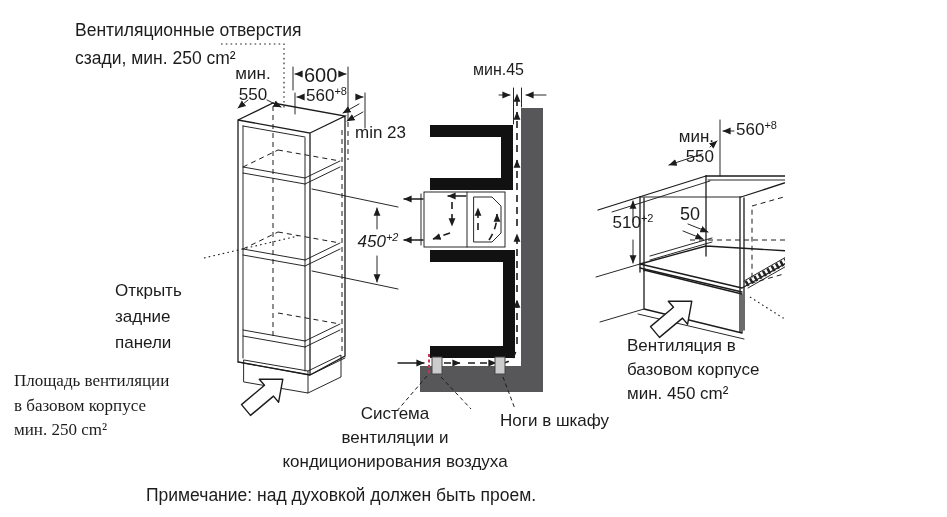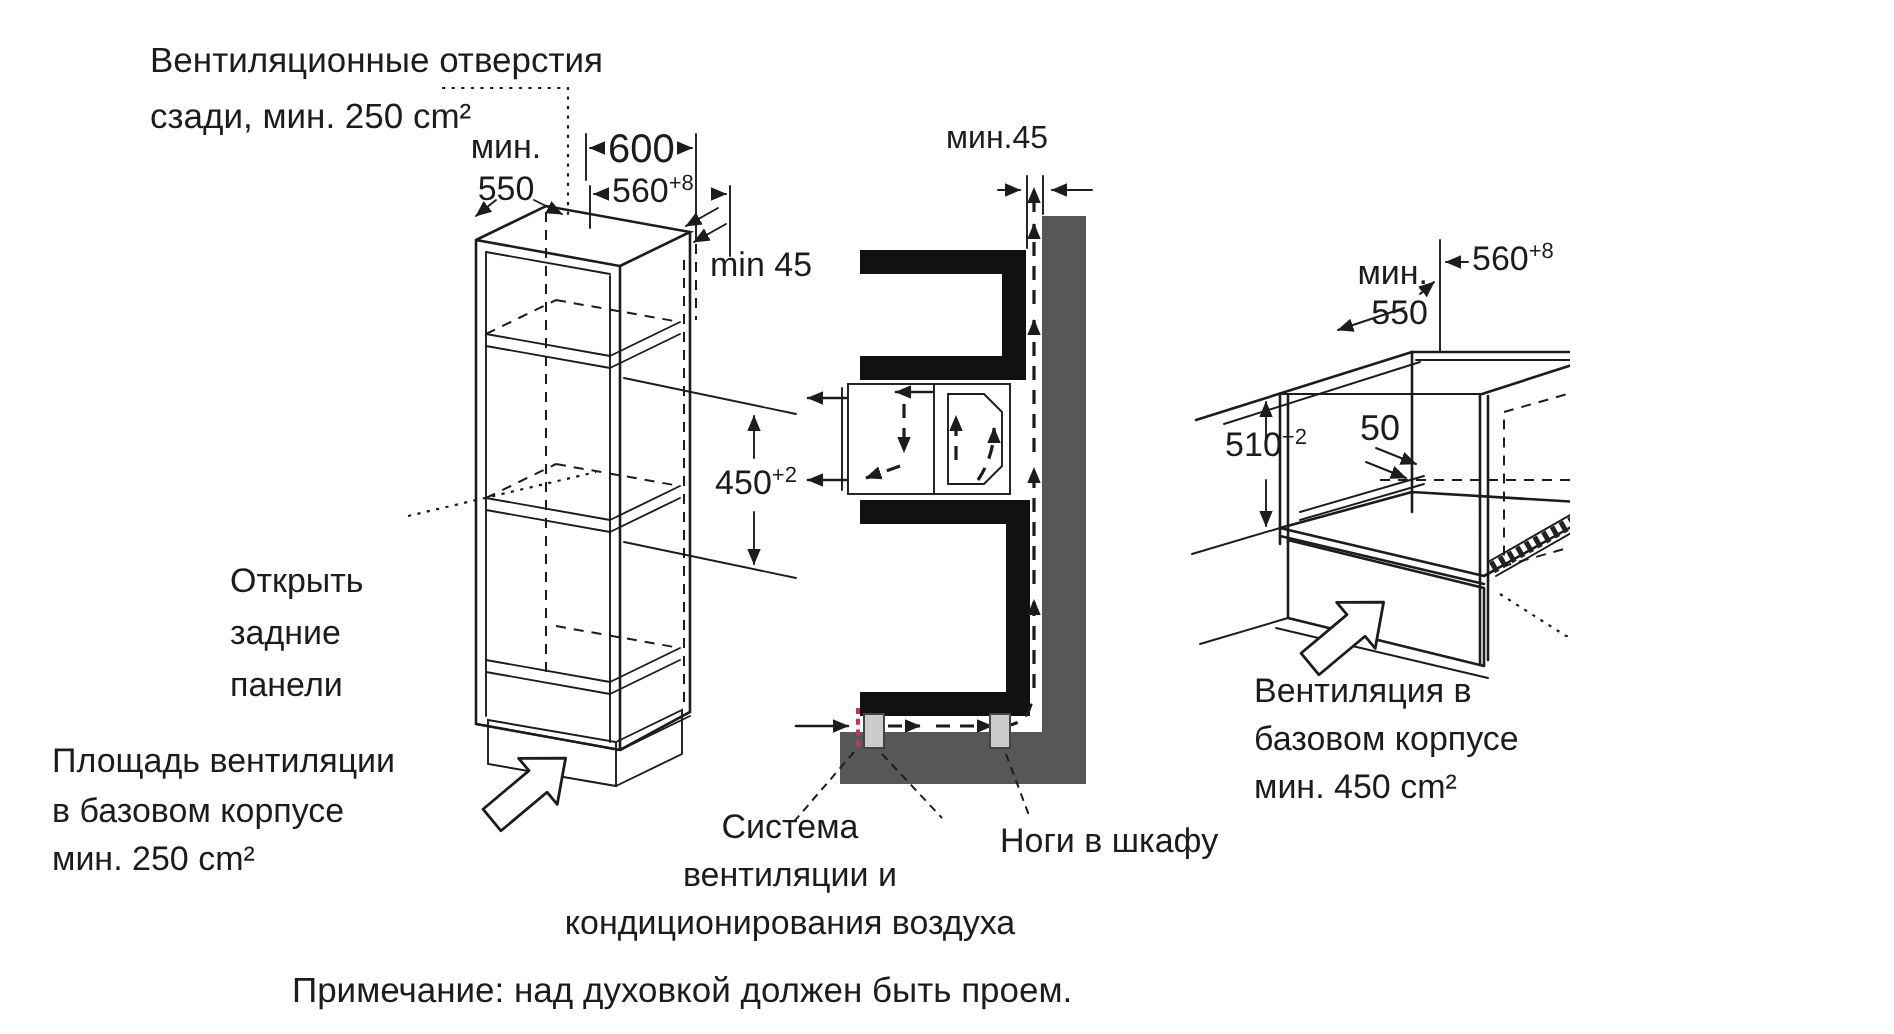--- a/index.html
+++ b/index.html
@@ -153,29 +153,29 @@
   <div class="lbl" style="left:75px;top:16px;line-height:28px;font-size:17.5px;">Вентиляционные отверстия
 сзади, мин. 250 cm²</div>
 
   <div class="lbl" style="left:224px;top:63px;width:58px;text-align:center;line-height:21px;">мин.
 550</div>
 
   <div class="lbl" style="left:304px;top:62px;font-size:20px;">600</div>
 
   <div class="lbl" style="left:306px;top:85px;"><span>560</span><sup>+8</sup></div>
 
-  <div class="lbl" style="left:355px;top:122px;">min 45</div>
-
-  <div class="lbl" style="left:351px;top:231px;width:54px;text-align:center;"><span>450</span><sup>+2</sup></div>
+  <div class="lbl" style="left:355px;top:122px;">min 23</div>
+
+  <div class="lbl" style="left:351px;top:231px;width:54px;text-align:center;font-style:italic;"><span>450</span><sup>+2</sup></div>
 
   <div class="lbl" style="left:115px;top:238px;line-height:26px;margin-top:40px;">Открыть
 задние
 панели</div>
 
-  <div class="lbl" style="left:26px;top:369px;line-height:24.5px;">Площадь вентиляции
+  <div class="lbl" style="left:14px;top:369px;line-height:24.5px;font-family:Liberation Serif, serif;">Площадь вентиляции
 в базовом корпусе
 мин. 250 cm²</div>
 
   <div class="lbl" style="left:473px;top:60px;font-size:16px;">мин.45</div>
 
   <div class="lbl" style="left:235px;top:402px;width:320px;text-align:center;line-height:24px;">Система
 вентиляции и
 кондиционирования воздуха</div>
 
   <div class="lbl" style="left:500px;top:410px;">Ноги в шкафу</div>

